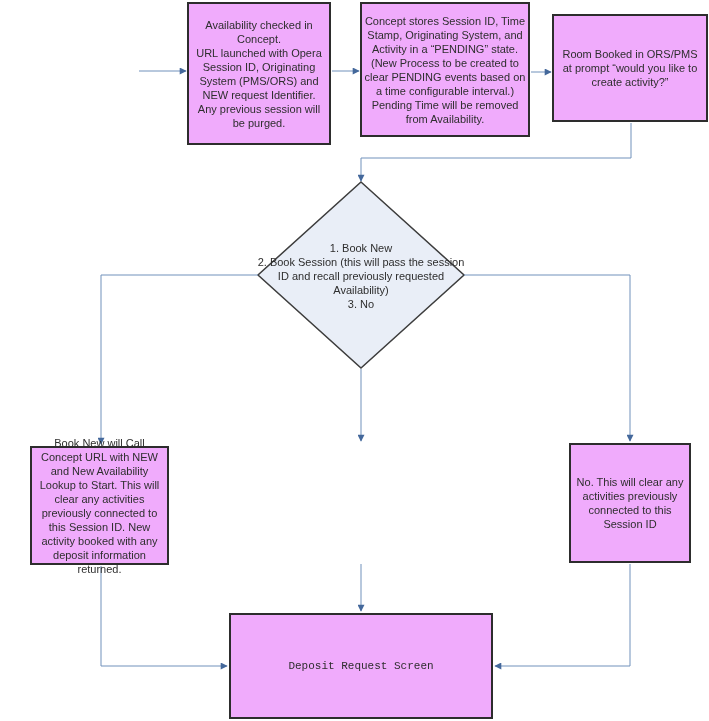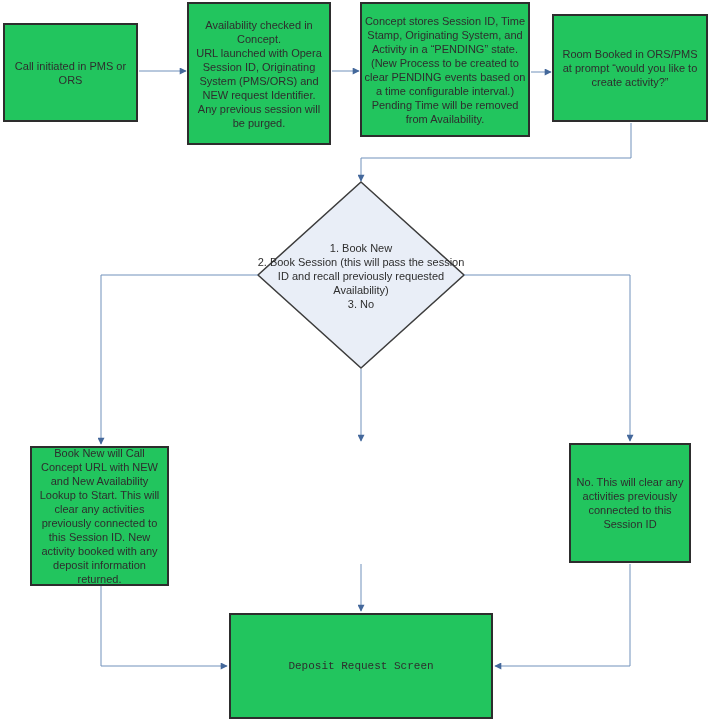--- a/index.html
+++ b/index.html
@@ -12,21 +12,21 @@
     overflow: hidden;
   }
   #wires {
     position: absolute;
     left: 0; top: 0;
     width: 709px; height: 721px;
   }
   .node {
     position: absolute;
     box-sizing: border-box;
-    background: #22c55e;
+    background: #f0abfc;
     border: 2px solid #2d2d2d;
     display: flex;
     align-items: center;
     justify-content: center;
     text-align: center;
     font-size: 11px;
     line-height: 14px;
     color: #2e2e2e;
     white-space: pre-line;
     padding: 2px 3px;
@@ -38,21 +38,21 @@
     font-size: 11px;
     line-height: 14px;
     color: #2e2e2e;
     white-space: pre-line;
   }
   
   #node-call-initiated       { left: 3px;   top: 23px;  width: 135px; height: 99px;  }
   #node-availability-checked { left: 187px; top: 2px;   width: 144px; height: 143px; }
   #node-concept-stores       { left: 360px; top: 2px;   width: 170px; height: 135px; padding: 7px 2px; }
   #node-room-booked          { left: 552px; top: 14px;  width: 156px; height: 108px; }
-  #node-book-new             { left: 30px;  top: 446px; width: 139px; height: 140px; }
+  #node-book-new             { left: 30px;  top: 446px; width: 139px; height: 119px; }
   #node-book-session         { left: 295px; top: 443px; width: 132px; height: 120px; }
   #node-no-clear             { left: 569px; top: 443px; width: 122px; height: 120px; }
   #node-deposit-request      { left: 229px; top: 613px; width: 264px; height: 106px; font-family: Liberation Mono, monospace; }
   #decision-label            { left: 254px; top: 241px; width: 214px; }
 </style>
 </head>
 <body>
 
 <div id="canvas">
 
@@ -70,21 +70,20 @@
     <polyline points="531,72 551,72" fill="none" stroke="#7191bb" stroke-width="1" marker-end="url(#arrow)"></polyline>
     <polyline points="631,123 631,158 361,158 361,181" fill="none" stroke="#7191bb" stroke-width="1" marker-end="url(#arrow)"></polyline>
     <polyline points="258,275 101,275 101,444" fill="none" stroke="#7191bb" stroke-width="1" marker-end="url(#arrow)"></polyline>
     <polyline points="361,369 361,441" fill="none" stroke="#7191bb" stroke-width="1" marker-end="url(#arrow)"></polyline>
     <polyline points="464,275 630,275 630,441" fill="none" stroke="#7191bb" stroke-width="1" marker-end="url(#arrow)"></polyline>
     <polyline points="101,566 101,666 227,666" fill="none" stroke="#7191bb" stroke-width="1" marker-end="url(#arrow)"></polyline>
     <polyline points="361,564 361,611" fill="none" stroke="#7191bb" stroke-width="1" marker-end="url(#arrow)"></polyline>
     <polyline points="630,564 630,666 495,666" fill="none" stroke="#7191bb" stroke-width="1" marker-end="url(#arrow)"></polyline>
   </svg>
 
-  <div class="node" id="node-call-initiated">Call initiated in PMS or ORS</div>
 
   <div class="node" id="node-availability-checked">Availability checked in Concept.
 URL launched with Opera Session ID, Originating System (PMS/ORS) and NEW request Identifier. Any previous session will be purged.</div>
 
   <div class="node" id="node-concept-stores">Concept stores Session ID, Time Stamp, Originating System, and Activity in a “PENDING” state. (New Process to be created to clear PENDING events based on a time configurable interval.) Pending Time will be removed from Availability.</div>
 
   <div class="node" id="node-room-booked">Room Booked in ORS/PMS at prompt “would you like to create activity?”</div>
 
   <div class="decision-text" id="decision-label">1. Book New
 2. Book Session (this will pass the session ID and recall previously requested Availability)

